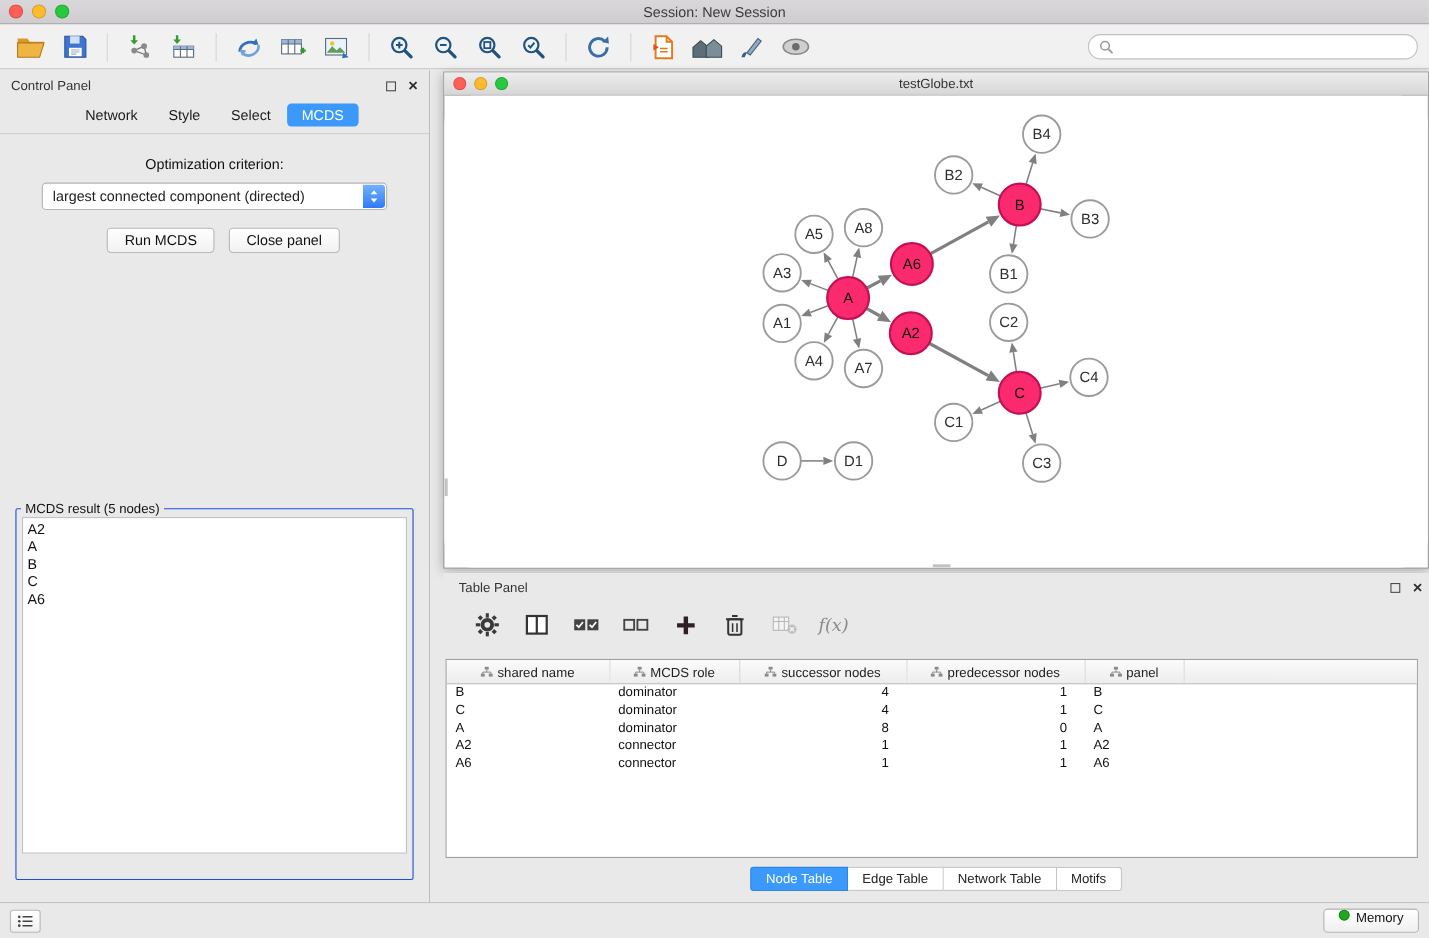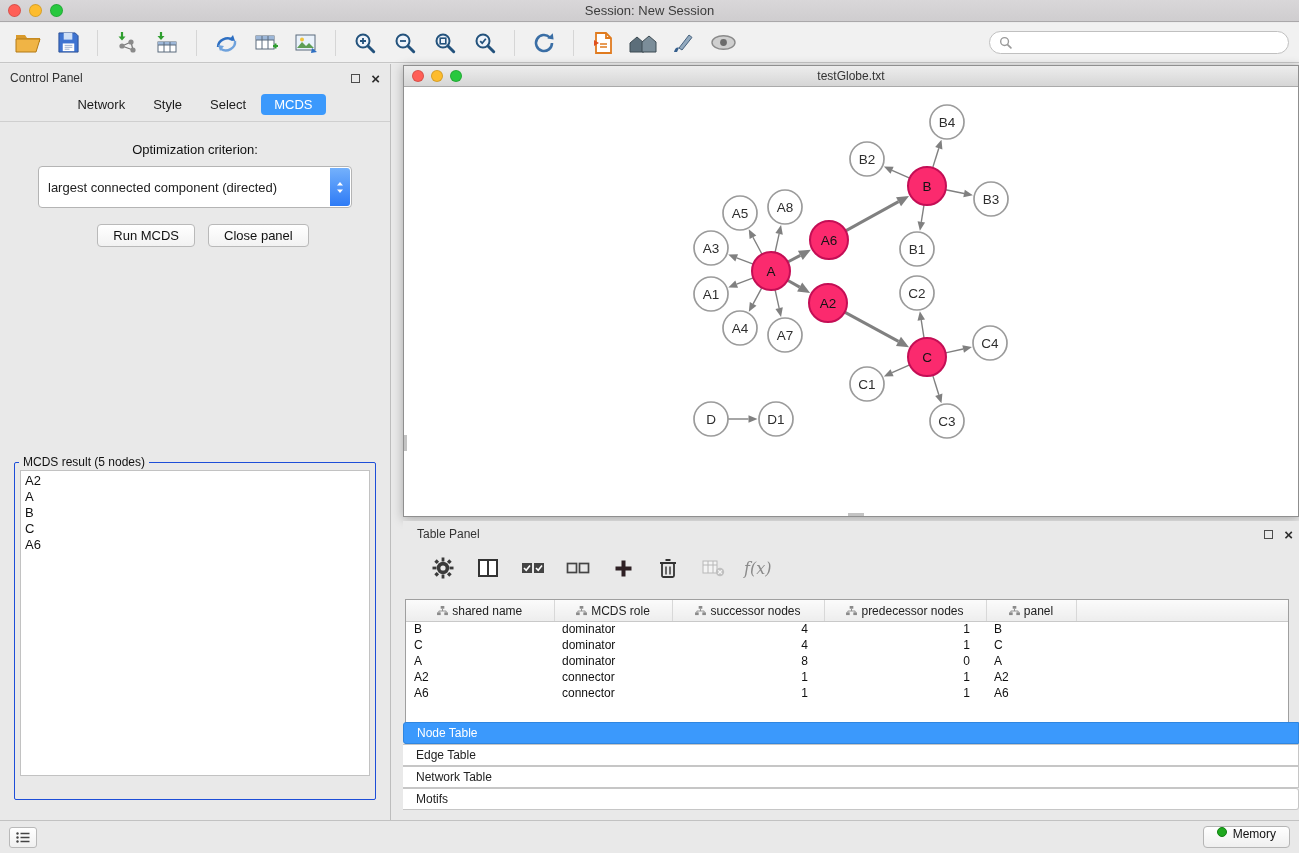--- a/index.html
+++ b/index.html
@@ -27,21 +27,21 @@
   .control-panel{position:absolute;top:64px;left:0;width:391px;bottom:33px;background:#e9e9e9;
     border-right:1px solid #bdbdbd;}
   .cp-header{height:28px;display:flex;align-items:center;padding:12px 10px;font-size:12px;color:#333;}
   .win-icons{margin-left:auto;display:flex;gap:11px;align-items:center;}
   .float-icon{width:9px;height:9px;border:1.5px solid #4c4c4c;display:inline-block;}
   .close-icon{font-size:15px;font-weight:bold;color:#2e2e2e;line-height:1;}
   .cp-tabs{display:flex;justify-content:center;align-items:center;gap:2px;padding:2px 0 6px;border-bottom:1px solid #cfcfcf;}
   .cp-tab{font-size:13px;color:#1c1c1c;padding:3px 13px;border-radius:4px;}
   .cp-tab.active{background:var(--accent);color:#fff;}
   .opt-label{text-align:center;margin-top:20px;font-size:13px;color:#101010;}
-  .dropdown{margin:9px auto 0;width:314px;height:42px;background:#fff;border:1px solid #b4b4b4;
+  .dropdown{margin:9px auto 0;width:314px;height:25px;background:#fff;border:1px solid #b4b4b4;
     border-radius:4px;display:flex;align-items:center;font-size:13px;padding-left:9px;position:relative;}
   .dropdown .stepper{position:absolute;right:1px;top:1px;bottom:1px;width:20px;
     background:linear-gradient(#74b1fc,#2e7bf6);border-radius:0 3px 3px 0;
     display:flex;align-items:center;justify-content:center;}
   .btn-row{display:flex;justify-content:center;gap:13px;margin-top:16px;padding-left:16px;}
   button.mac{background:linear-gradient(#ffffff,#f2f2f2);border:1px solid #b9b9b9;border-radius:4px;
     font-size:13px;padding:3px 15px;color:#111;font-family:inherit;}
   fieldset.result-group{position:absolute;left:14px;right:14px;top:391px;bottom:20px;
     border:1px solid #1d4ed8;border-radius:2px;background:transparent;}
   fieldset.result-group legend{font-size:12px;padding:0 4px;margin-left:4px;color:#111;}
@@ -72,21 +72,21 @@
     border:1px solid #9f9f9f;overflow:hidden;}
   table.data{border-collapse:collapse;width:100%;table-layout:fixed;font-size:12px;}
   table.data th{background:linear-gradient(#fbfbfb,#ededed);border-right:1px solid #d8d8d8;
     border-bottom:1px solid #c9c9c9;font-weight:normal;height:21px;color:#222;
     text-align:center;white-space:nowrap;overflow:hidden;}
   table.data th .th-label{margin-left:4px;vertical-align:middle;}
   table.data th svg{vertical-align:middle;}
   table.data th.filler{border-right:none;}
   table.data td{height:16px;padding:0 8px;color:#111;white-space:nowrap;overflow:hidden;}
   table.data td:nth-child(3),table.data td:nth-child(4){text-align:right;padding-right:16px;}
-  .tp-tabs{position:absolute;bottom:10px;left:0;right:0;display:flex;justify-content:center;flex-direction:column;}
+  .tp-tabs{position:absolute;bottom:10px;left:0;right:0;display:flex;justify-content:center;}
   .tp-tab{font-size:12px;padding:3px 13px;background:#fff;border:1px solid #c6c6c6;border-left-width:0;color:#222;}
   .tp-tab:first-child{border-left-width:1px;border-radius:3px 0 0 3px;}
   .tp-tab:last-child{border-radius:0 3px 3px 0;}
   .tp-tab.active{background:var(--accent);color:#fff;border-color:#2f86e0;}
 
   
   .statusbar{position:absolute;left:0;right:0;bottom:0;height:33px;background:#e9e9e9;
     border-top:1px solid #c2c2c2;display:flex;align-items:center;padding:0 9px;}
   .menu-btn{width:28px;height:21px;background:linear-gradient(#fff,#f0f0f0);border:1px solid #b9b9b9;
     border-radius:3px;display:flex;align-items:center;justify-content:center;}

